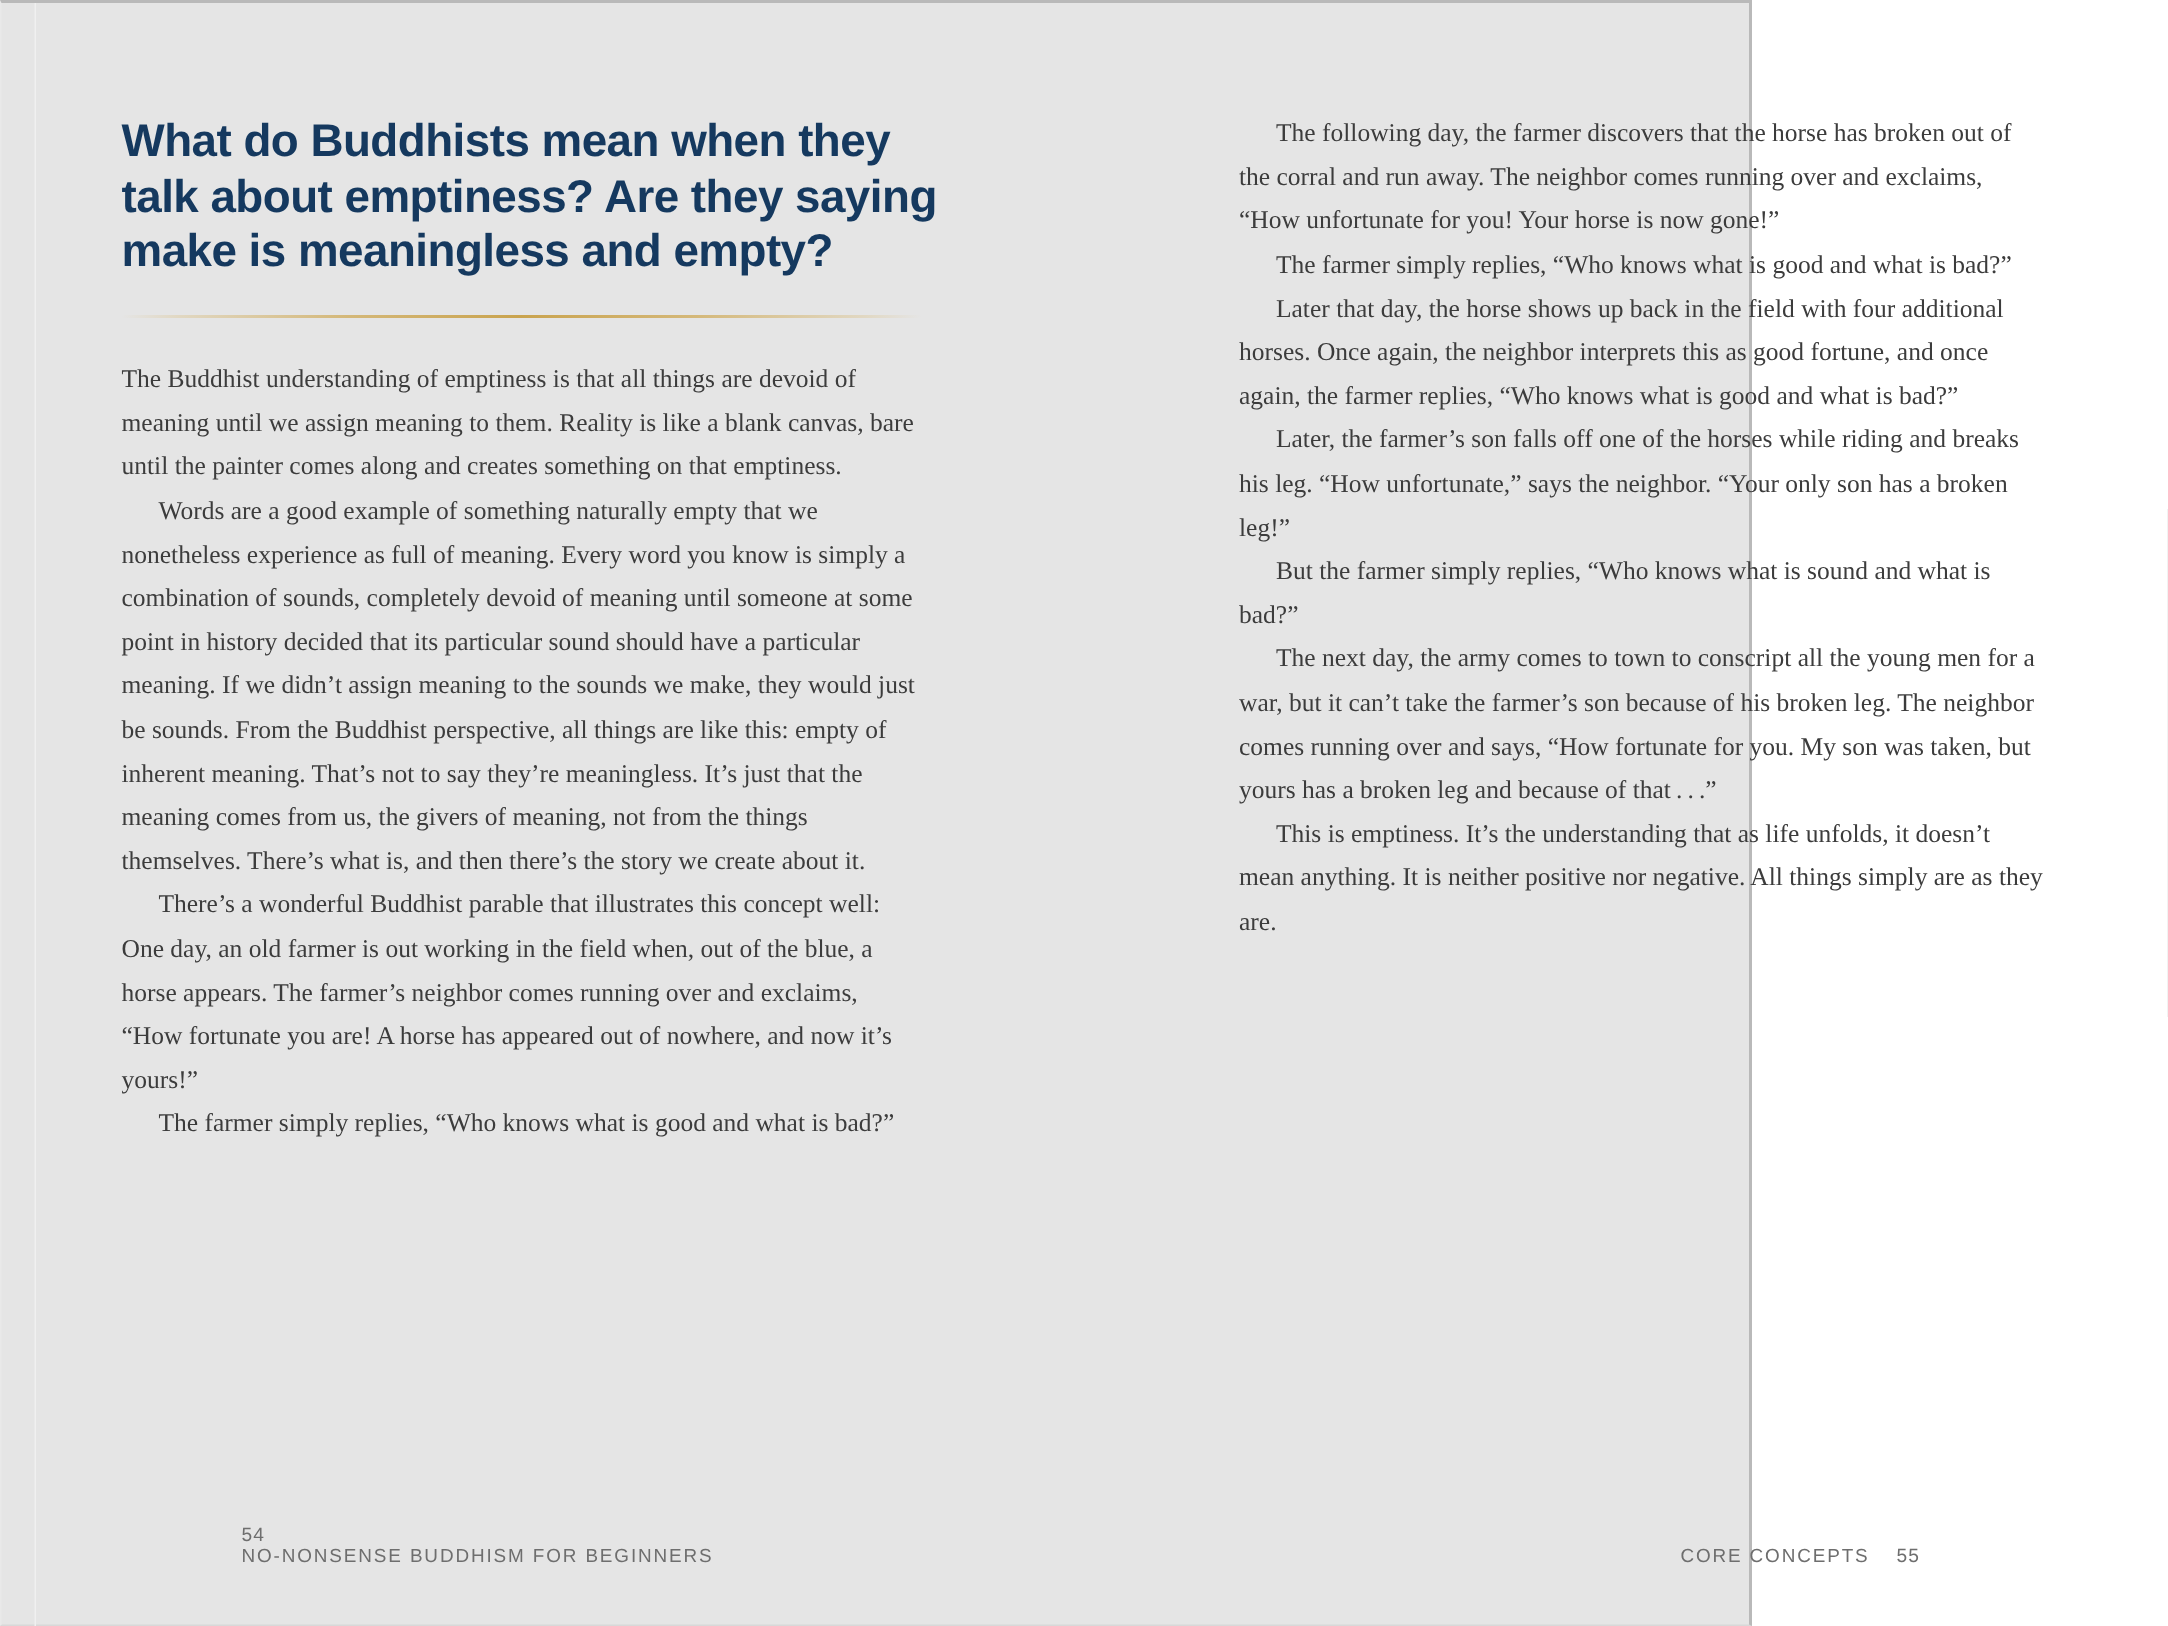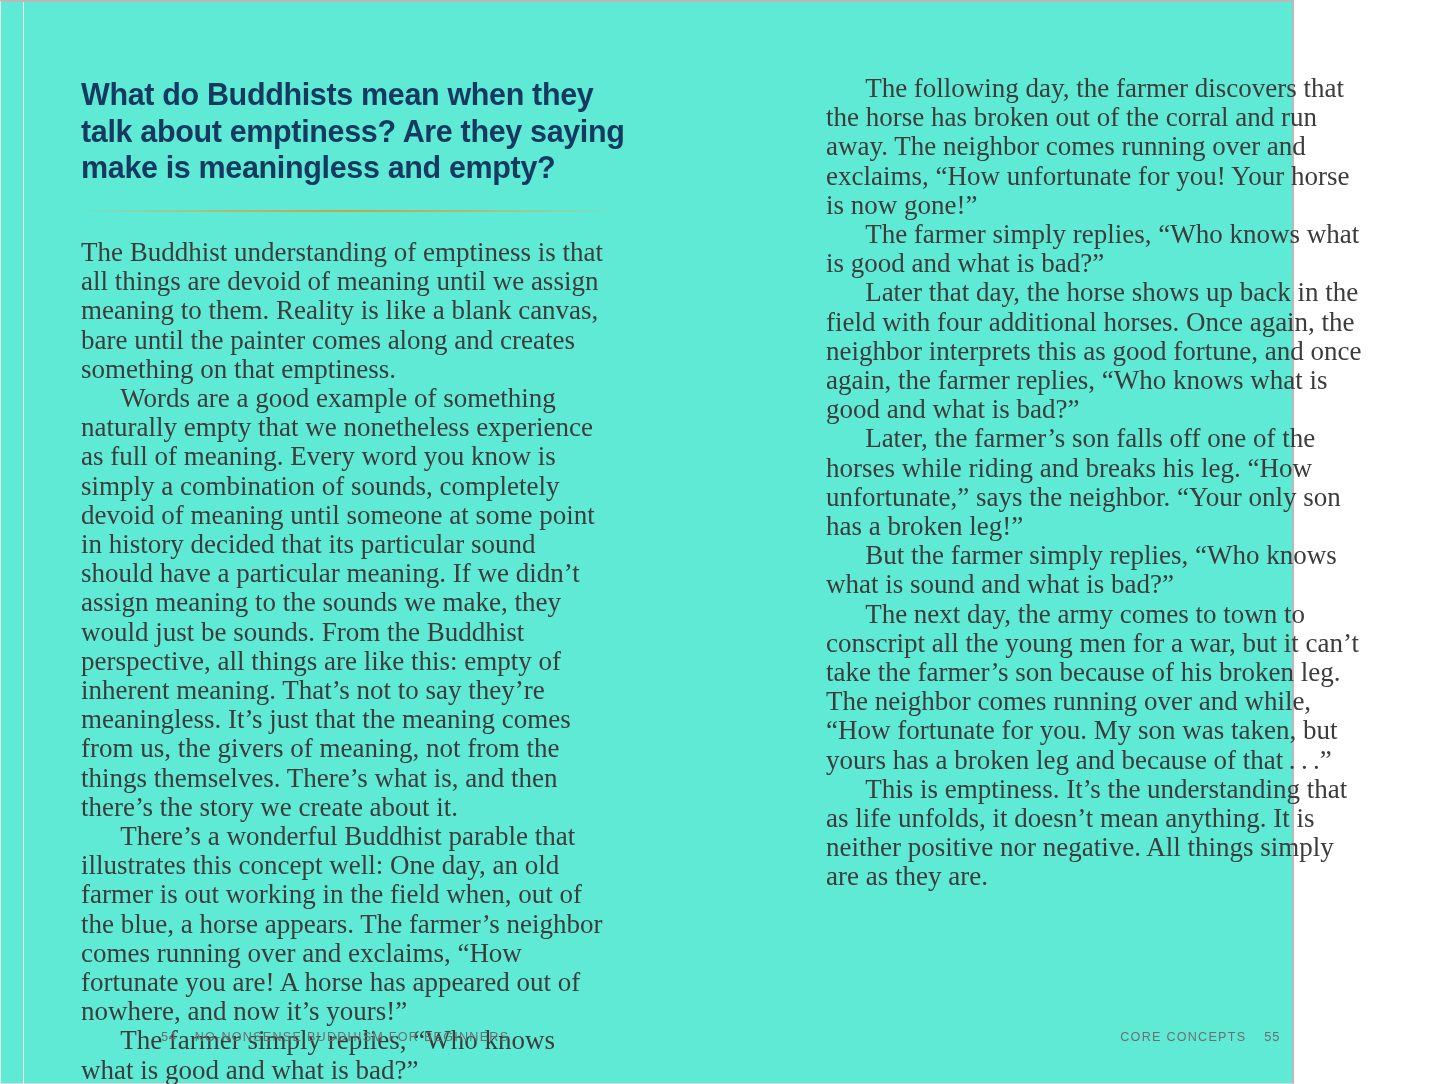--- a/index.html
+++ b/index.html
@@ -10,24 +10,24 @@
     width: 1445px;
     height: 1084px;
     background: #ffffff;
     font-family: "Liberation Serif", "DejaVu Serif", serif;
     overflow: hidden;
   }
 
   
   #spread {
     position: relative;
-    width: 1294px;
+    width: 1168px;
     height: 1084px;
     box-sizing: border-box;
-    background: #5eead4;
+    background: #e5e5e5;
     border-top: 2px solid #b9b9b9;
     border-right: 2px solid #b9b9b9;
     border-bottom: 1px solid #d8d8d8;
     border-left: 1px solid #e9e9e9;
   }
 
   
   #left-trim-line {
     position: absolute;
     left: 22px;
@@ -78,21 +78,21 @@
       rgba(214,178,96, 0.26) 93%,
       rgba(214,178,96, 0.00) 100%);
   }
 
   
   .body-flow {
     position: absolute;
     left: 0;
     width: 533px;
     color: #3c3c3c;
-    font-size: 27px;
+    font-size: 17px;
     line-height: 29.2px;
     text-align: left;
     -webkit-font-smoothing: antialiased;
   }
   #left-body  { top: 236px; }
   #right-body { top: 72px; width: 537px; }
 
   .body-flow p {
     margin: 0;
   }
@@ -106,21 +106,21 @@
     bottom: 42px;
     font-family: "Liberation Sans", "DejaVu Sans", sans-serif;
     font-size: 12.6px;
     font-weight: 400;
     letter-spacing: 1.25px;
     color: #6e6e6e;
     white-space: nowrap;
     display: flex;
     align-items: baseline;
   }
-  #footer-left  { left: 80px; }
+  #footer-left  { left: 80px; flex-direction: column; }
   #footer-right { right: 83px; margin-left: 36px; }
 
   .folio { font-size: 12.8px; letter-spacing: 0.7px; color: #6e6e6e; }
   .running-head { font-size: 12.6px; }
   #footer-left  .folio        { margin-right: 18px; }
   #footer-right .running-head { margin-right: 18px; }
 </style>
 </head>
 <body>
 
@@ -152,21 +152,21 @@
   </div>
 
   <div id="page-right" class="page-col">
 
     <div id="right-body" class="body-flow">
       <p class="indent">The following day, the farmer discovers that the horse has broken out of the corral and run away. The neighbor comes running over and exclaims, “How unfortunate for you! Your horse is now gone!”</p>
       <p class="indent">The farmer simply replies, “Who knows what is good and what is bad?”</p>
       <p class="indent">Later that day, the horse shows up back in the field with four additional horses. Once again, the neighbor interprets this as good fortune, and once again, the farmer replies, “Who knows what is good and what is bad?”</p>
       <p class="indent">Later, the farmer’s son falls off one of the horses while riding and breaks his leg. “How unfortunate,” says the neighbor. “Your only son has a broken leg!”</p>
       <p class="indent">But the farmer simply replies, “Who knows what is sound and what is bad?”</p>
-      <p class="indent">The next day, the army comes to town to conscript all the young men for a war, but it can’t take the farmer’s son because of his broken leg. The neighbor comes running over and while, “How fortunate for you. My son was taken, but yours has a broken leg and because of that . . .”</p>
+      <p class="indent">The next day, the army comes to town to conscript all the young men for a war, but it can’t take the farmer’s son because of his broken leg. The neighbor comes running over and says, “How fortunate for you. My son was taken, but yours has a broken leg and because of that . . .”</p>
       <p class="indent">This is emptiness. It’s the understanding that as life unfolds, it doesn’t mean anything. It is neither positive nor negative. All things simply are as they are.</p>
     </div>
 
     <div id="footer-right" class="footer">
       <span class="running-head">CORE CONCEPTS</span>
       <span class="folio">55</span>
     </div>
   </div>
 
 </div>

